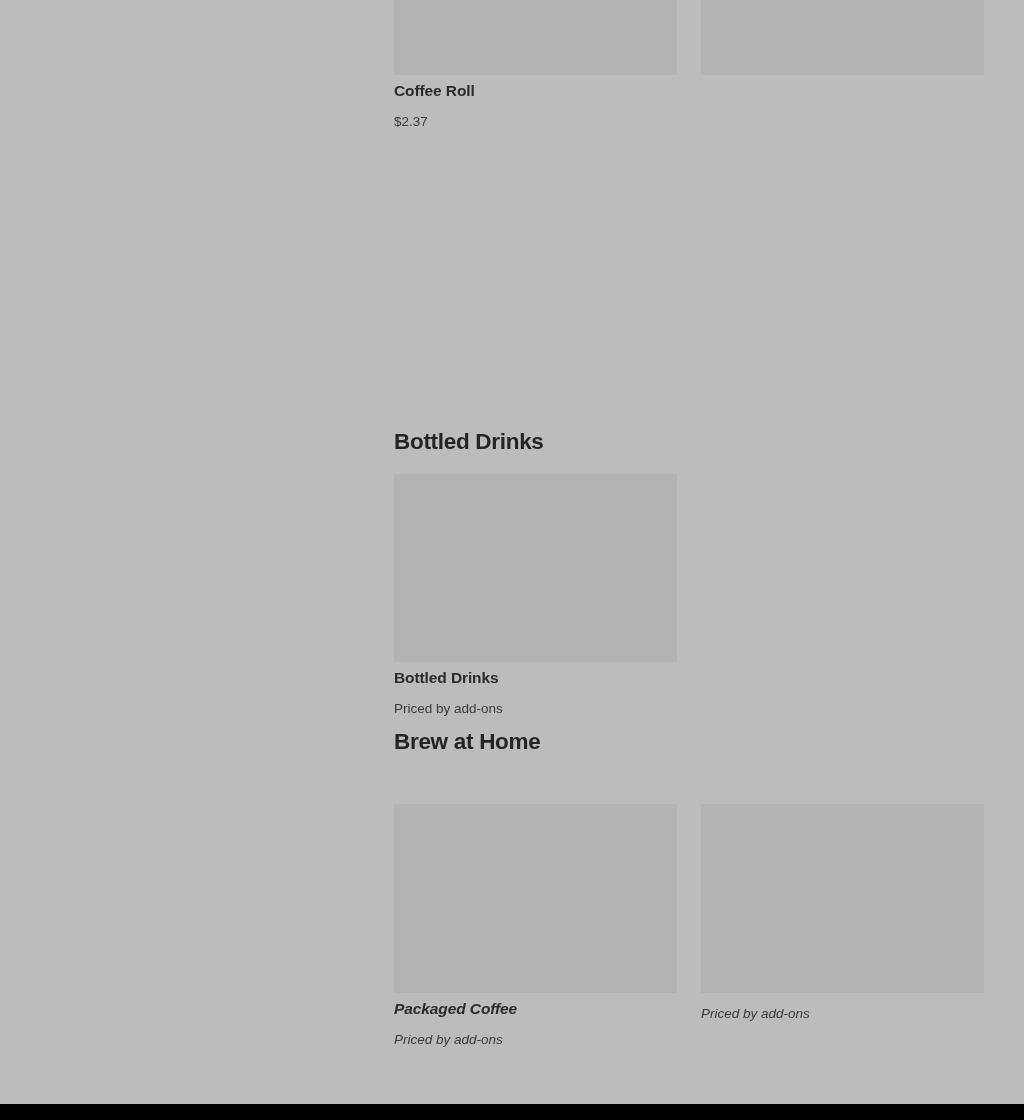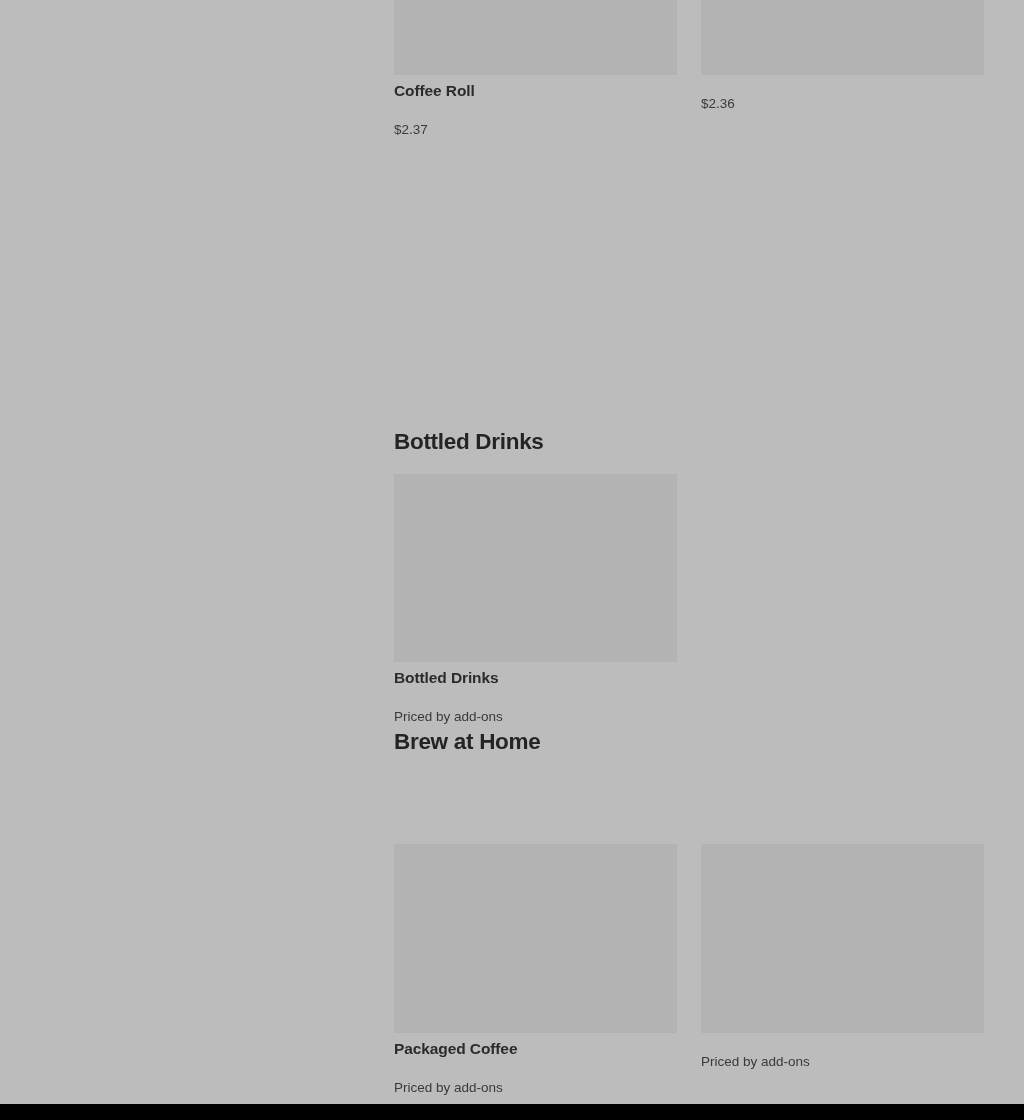--- a/index.html
+++ b/index.html
@@ -72,21 +72,21 @@
     line-height: 20px;
     margin-top: 6px;
   }
 
   .product-price,
   .product-subtitle {
     font-size: 13.5px;
     font-weight: 400;
     color: #3a3a3a;
     line-height: 18px;
-    margin-top: 20px;
+    margin-top: 12px;
   }
 
   .section-heading {
     position: absolute;
     left: 394px;
     font-size: 22.5px;
     font-weight: 700;
     color: #242424;
     letter-spacing: -0.3px;
     line-height: 28px;
@@ -100,41 +100,40 @@
   #row-pastries-b { top: 144px; }
   #row-pastries-b .product-thumb { height: 189px; }
 
   
   #heading-bottled-drinks { top: 428px; }
   #row-bottled-drinks { top: 474px; }
   #row-bottled-drinks .product-thumb { height: 188px; }
 
   
   #heading-brew-at-home { top: 728px; }
-  #row-brew-at-home { top: 844px; }
+  #row-brew-at-home { top: 804px; font-style: italic; }
   #row-brew-at-home .product-thumb { height: 189px; }
 </style>
 </head>
 <body>
 
 <div id="page">
 
   <div id="menu-scroll-region">
 
     <div class="menu-grid" id="row-pastries-a">
 
       <div class="product-card">
         <div class="product-thumb"></div>
         <div class="product-name">Coffee Roll</div>
         <div class="product-price">$2.37</div>
       </div>
 
       <div class="product-card">
         <div class="product-thumb"></div>
-        <div class="product-price">$2.36</div>
       </div>
 
     </div>
 
 
     <div class="section-heading" id="heading-bottled-drinks">Bottled Drinks</div>
 
     <div class="menu-grid" id="row-bottled-drinks">
 
       <div class="product-card">

